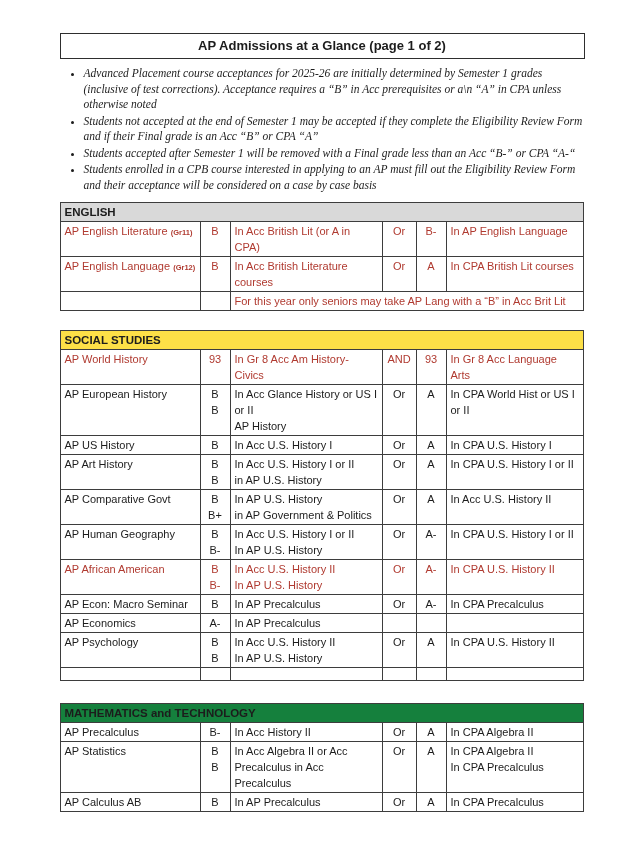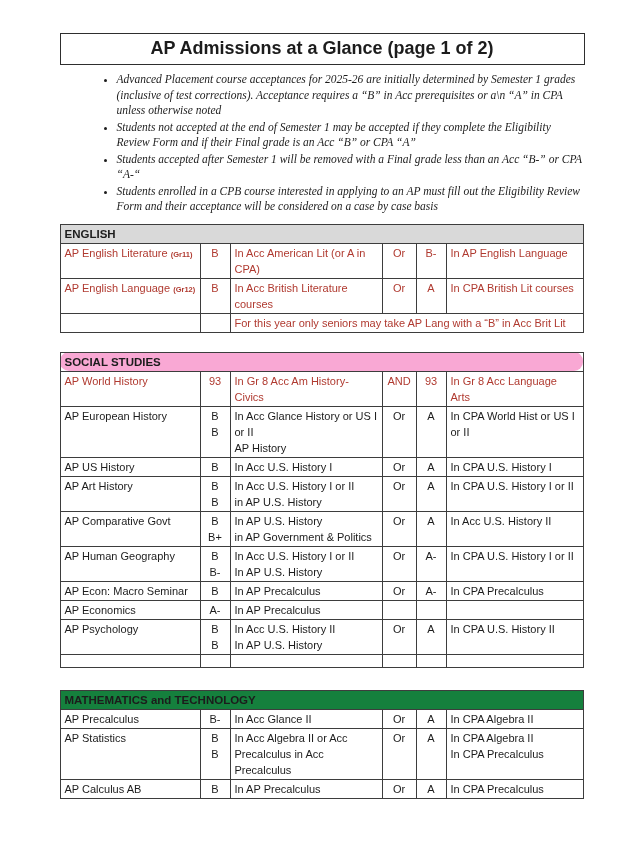--- a/index.html
+++ b/index.html
@@ -9,28 +9,28 @@
     --line:#3d3d3d;
   }
   html,body{margin:0;padding:0;}
   body{
     width:644px;height:859px;background:#ffffff;color:var(--ink);
     font-family:"Liberation Sans",sans-serif;overflow:hidden;
   }
   .page{width:525px;margin:0 auto;padding-top:33px;}
   .title-box{
     border:1.5px solid #2e2e2e;text-align:center;font-weight:bold;
-    font-size:18px;padding:4px 0 5px;
+    font-size:13px;padding:4px 0 5px;
   }
   .notes{
     margin:7px 0 0;padding-left:24px;
     font-family:"Liberation Serif",serif;font-style:italic;
     font-size:11.5px;line-height:15.5px;
   }
-  .notes li{margin-bottom:1px;margin-left:33px;}
+  .notes li{margin-bottom:1px;}
   table.grid{
     border-collapse:collapse;width:523px;table-layout:fixed;
     font-size:11px;
   }
   .mt-e{margin-top:9px;}
   .mt-s{margin-top:19px;}
   .mt-m{margin-top:22px;}
   td,th{
     border:1px solid var(--line);padding:1px 4px;vertical-align:top;
     line-height:16px;white-space:pre-line;overflow:hidden;
@@ -69,21 +69,21 @@
     </colgroup>
     <thead>
       <tr>
         <th class="section" colspan="6" style="background: rgb(217, 217, 217);">ENGLISH</th>
       </tr>
     </thead>
     <tbody>
         <tr class="red">
           <td>AP English Literature <span class="suf">(Gr11)</span></td>
           <td class="ctr">B</td>
-          <td>In Acc American Lit  (or A in CPA)</td>
+          <td>In Acc British Lit  (or A in CPA)</td>
           <td class="ctr">Or</td>
           <td class="ctr">B-</td>
           <td>In AP English Language</td>
         </tr>
         <tr class="red">
           <td>AP English Language <span class="suf">(Gr12)</span></td>
           <td class="ctr">B</td>
           <td>In Acc British Literature courses</td>
           <td class="ctr">Or</td>
           <td class="ctr">A</td>
@@ -101,21 +101,21 @@
     <colgroup>
       <col style="width:140px">
         <col style="width:30px">
         <col style="width:152px">
       <col style="width:34px">
         <col style="width:30px">
         <col style="width:137px">
     </colgroup>
     <thead>
       <tr>
-        <th class="section" colspan="6" style="background: #f9a8d4; border-radius: 9px;">SOCIAL STUDIES</th>
+        <th class="section" colspan="6" style="background: #fde047;">SOCIAL STUDIES</th>
       </tr>
     </thead>
     <tbody>
         <tr class="red">
           <td>AP World History</td>
           <td class="ctr">93</td>
           <td>In Gr 8 Acc Am History-Civics</td>
           <td class="ctr">AND</td>
           <td class="ctr">93</td>
           <td>In Gr 8 Acc Language Arts</td>
@@ -160,20 +160,30 @@
         </tr>
         <tr>
           <td>AP Human Geography</td>
           <td class="ctr">B
 B-</td>
           <td>In Acc U.S. History I or II
 In AP U.S. History</td>
           <td class="ctr">Or</td>
           <td class="ctr">A-</td>
           <td>In CPA U.S. History I or II</td>
+        </tr>
+        <tr class="red">
+          <td>AP African American</td>
+          <td class="ctr">B
+B-</td>
+          <td>In Acc U.S. History II
+In AP U.S. History</td>
+          <td class="ctr">Or</td>
+          <td class="ctr">A-</td>
+          <td>In CPA U.S. History  II</td>
         </tr>
         <tr>
           <td>AP Econ: Macro Seminar</td>
           <td class="ctr">B</td>
           <td>In AP Precalculus</td>
           <td class="ctr">Or</td>
           <td class="ctr">A-</td>
           <td>In CPA Precalculus</td>
         </tr>
         <tr>
@@ -216,21 +226,21 @@
     </colgroup>
     <thead>
       <tr>
         <th class="section" colspan="6" style="background: #15803d;">MATHEMATICS and TECHNOLOGY</th>
       </tr>
     </thead>
     <tbody>
         <tr>
           <td>AP Precalculus</td>
           <td class="ctr">B-</td>
-          <td>In Acc Glance II</td>
+          <td>In Acc History II</td>
           <td class="ctr">Or</td>
           <td class="ctr">A</td>
           <td>In CPA Algebra II</td>
         </tr>
         <tr>
           <td>AP Statistics</td>
           <td class="ctr">B
 B</td>
           <td>In Acc Algebra II or Acc
 Precalculus in Acc Precalculus</td>

